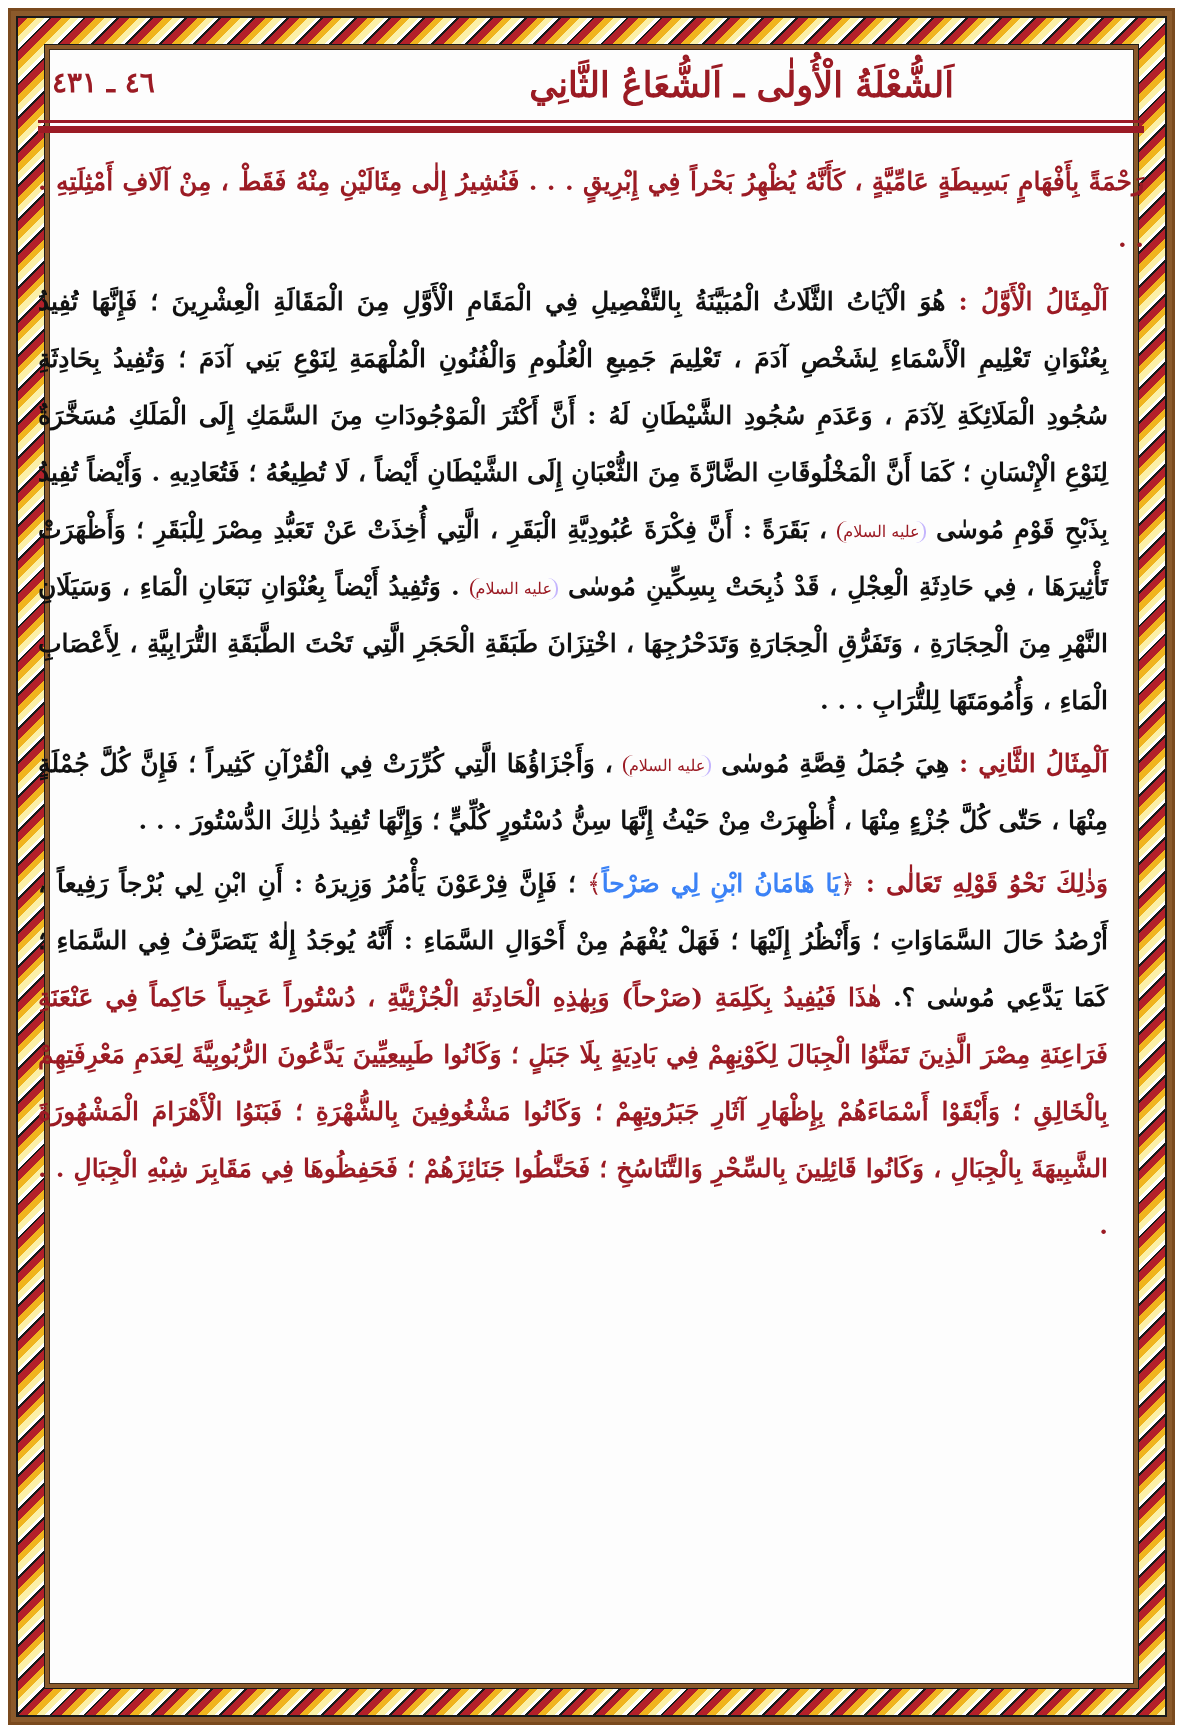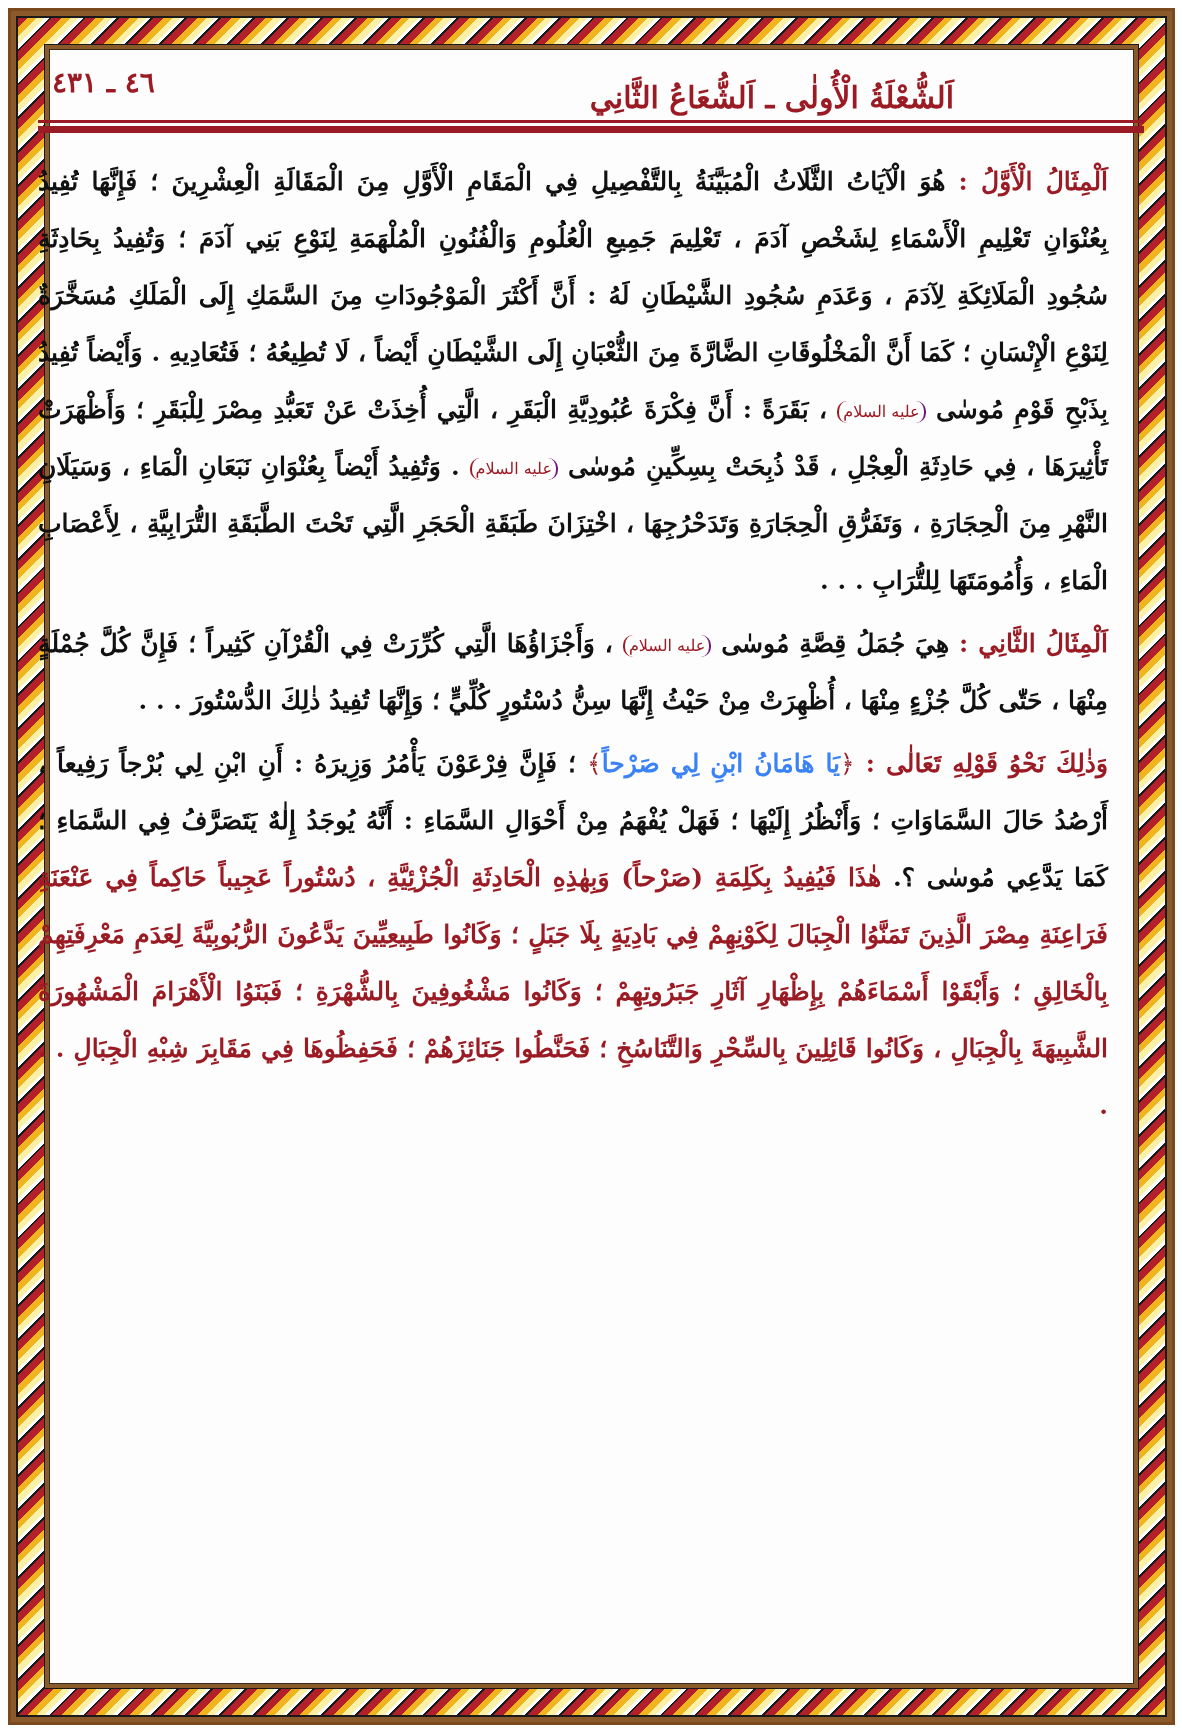--- a/index.html
+++ b/index.html
@@ -56,22 +56,22 @@
     }
     .header {
       position: relative;
       height: 52px;
       color: #9b1b24;
       font-weight: bold;
     }
     .header-title {
       position: absolute;
       right: 190px;
-      top: 20px;
-      font-size: 30px;
+      top: 4px;
+      font-size: 35px;
       white-space: nowrap;
     }
     .header-pages {
       position: absolute;
       left: 14px;
       top: 6px;
       font-size: 28px;
       letter-spacing: 2px;
       direction: rtl;
       text-align: center;
@@ -102,21 +102,21 @@
     .para + .para { margin-top: 6px; }
     .indent { padding-right: 36px; }
     .red { color: #9b1b24; }
     .blue { color: #3b82f6; }
     .honorific {
       color: #9b1b24;
       font-size: 16px;
       font-weight: normal;
       display: inline-block;
       border-left: 2px solid #9b1b24;
-      border-right: 2px solid #701a75;
+      border-right: 2px solid #c4b5fd;
       border-radius: 10px;
       padding: 0 4px;
       line-height: 22px;
       vertical-align: middle;
     }
     .ornament {
       color: #9b1b24;
       font-weight: normal;
     }
   </style>
@@ -135,20 +135,21 @@
   <div class="header">
     <span class="header-title">اَلشُّعْلَةُ الْأُولٰى ـ اَلشُّعَاعُ الثَّانِي</span>
     <span class="header-pages">٤٦ ـ ٤٣١</span>
   </div>
   <div class="header-rule">
     <div class="thin"></div>
     <div class="thick"></div>
   </div>
 
   <div class="body-text">
+    <p class="para red">رَحْمَةً بِأَفْهَامٍ بَسِيطَةٍ عَامِّيَّةٍ ، كَأَنَّهُ يُظْهِرُ بَحْراً فِي إِبْرِيقٍ . . . فَنُشِيرُ إِلٰى مِثَالَيْنِ مِنْهُ فَقَطْ ، مِنْ آلَافِ أَمْثِلَتِهِ . . .</p>
 
     <p class="para indent">
       <span class="red">اَلْمِثَالُ الْأَوَّلُ :</span>
       <span>هُوَ الْآيَاتُ الثَّلَاثُ الْمُبَيَّنَةُ بِالتَّفْصِيلِ فِي الْمَقَامِ الْأَوَّلِ مِنَ الْمَقَالَةِ الْعِشْرِينَ ؛ فَإِنَّهَا تُفِيدُ بِعُنْوَانِ تَعْلِيمِ الْأَسْمَاءِ لِشَخْصِ آدَمَ ، تَعْلِيمَ جَمِيعِ الْعُلُومِ وَالْفُنُونِ الْمُلْهَمَةِ لِنَوْعِ بَنِي آدَمَ ؛ وَتُفِيدُ بِحَادِثَةِ سُجُودِ الْمَلَائِكَةِ لِآدَمَ ، وَعَدَمِ سُجُودِ الشَّيْطَانِ لَهُ : أَنَّ أَكْثَرَ الْمَوْجُودَاتِ مِنَ السَّمَكِ إِلَى الْمَلَكِ مُسَخَّرَةٌ لِنَوْعِ الْإِنْسَانِ ؛ كَمَا أَنَّ الْمَخْلُوقَاتِ الضَّارَّةَ مِنَ الثُّعْبَانِ إِلَى الشَّيْطَانِ أَيْضاً ، لَا تُطِيعُهُ ؛ فَتُعَادِيهِ . وَأَيْضاً تُفِيدُ بِذَبْحِ قَوْمِ مُوسٰى</span>
       <span class="honorific">عليه السلام</span>
       <span>، بَقَرَةً : أَنَّ فِكْرَةَ عُبُودِيَّةِ الْبَقَرِ ، الَّتِي أُخِذَتْ عَنْ تَعَبُّدِ مِصْرَ لِلْبَقَرِ ؛ وَأَظْهَرَتْ تَأْثِيرَهَا ، فِي حَادِثَةِ الْعِجْلِ ، قَدْ ذُبِحَتْ بِسِكِّينِ مُوسٰى</span>
       <span class="honorific">عليه السلام</span>
       <span>. وَتُفِيدُ أَيْضاً بِعُنْوَانِ نَبَعَانِ الْمَاءِ ، وَسَيَلَانِ النَّهْرِ مِنَ الْحِجَارَةِ ، وَتَفَرُّقِ الْحِجَارَةِ وَتَدَحْرُجِهَا ، اخْتِزَانَ طَبَقَةِ الْحَجَرِ الَّتِي تَحْتَ الطَّبَقَةِ التُّرَابِيَّةِ ، لِأَعْصَابِ الْمَاءِ ، وَأُمُومَتَهَا لِلتُّرَابِ . . .</span>
     </p>
 

